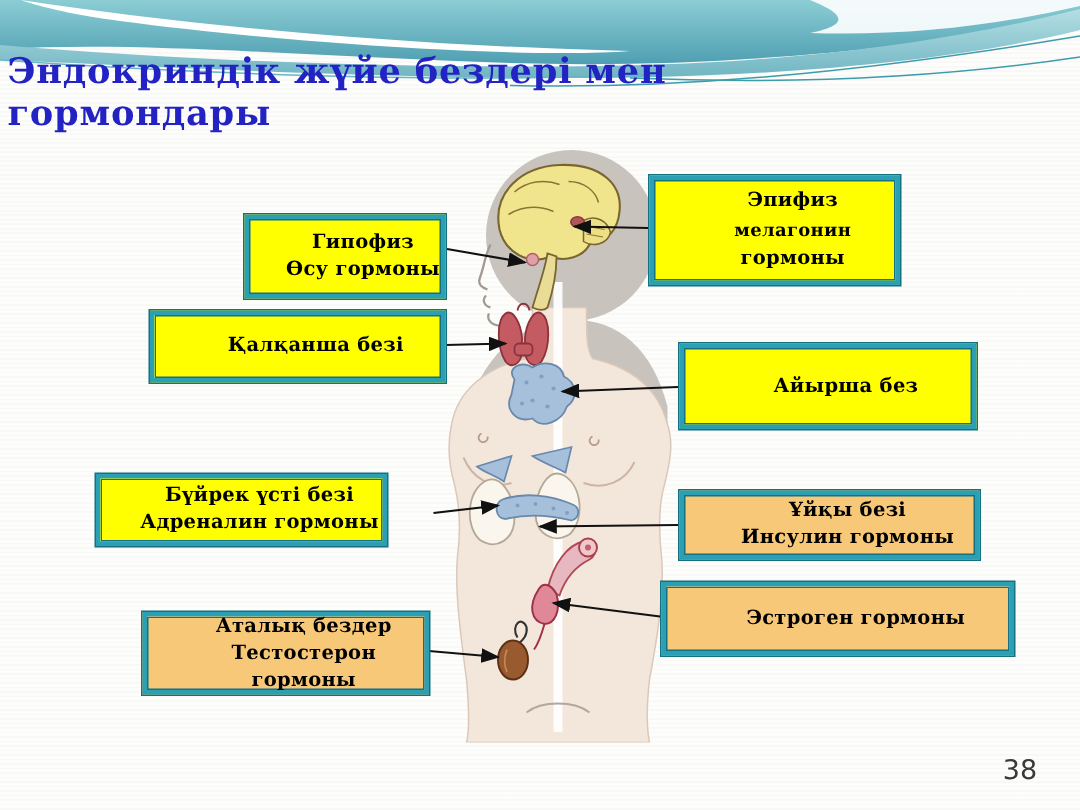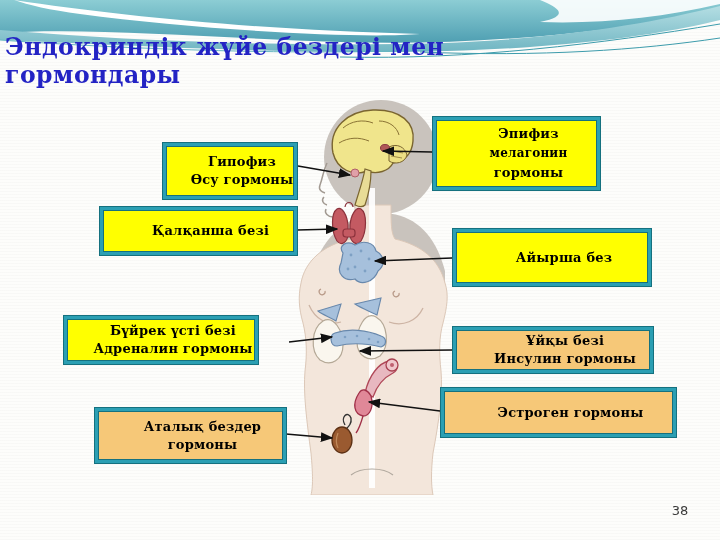--- a/index.html
+++ b/index.html
@@ -32,21 +32,21 @@
   .bx3{left:64px;top:316px;width:194px;height:48px;}
   .bx4{left:95px;top:408px;width:191px;height:55px;}
   .bx5{left:433px;top:117px;width:167px;height:73px;}
   .bx5 .big{font-size:12px;line-height:21px;}
   .bx6{left:453px;top:229px;width:198px;height:57px;}
   .bx7{left:453px;top:327px;width:200px;height:46px;}
   .bx8{left:441px;top:388px;width:235px;height:49px;}
   .pagenum{
     position:absolute;left:660px;top:503px;width:40px;text-align:center;
     font-family:"DejaVu Sans","Liberation Sans",sans-serif;
-    font-size:13px;color:#3a3a3a;z-index:4;
+    font-size:18px;color:#3a3a3a;z-index:4;
   }
 </style>
 </head>
 <body>
 
 <div class="slide">
 
   <svg class="hdr" width="720" height="80" viewBox="0 0 720 80">
     <defs>
       <linearGradient id="tealA" x1="0" y1="0" x2="0" y2="1">
@@ -182,20 +182,21 @@
     <div>Қалқанша безі</div>
   </div>
 
   <div class="label-box yellow bx3">
     <div>Бүйрек үсті безі</div>
     <div>Адреналин гормоны</div>
   </div>
 
   <div class="label-box orange bx4">
     <div>Аталық бездер</div>
+    <div>Тестостерон</div>
     <div>гормоны</div>
   </div>
 
   <div class="label-box yellow bx5">
     <div>Эпифиз</div>
     <div class="big">мелагонин</div>
     <div>гормоны</div>
   </div>
 
   <div class="label-box yellow bx6">

